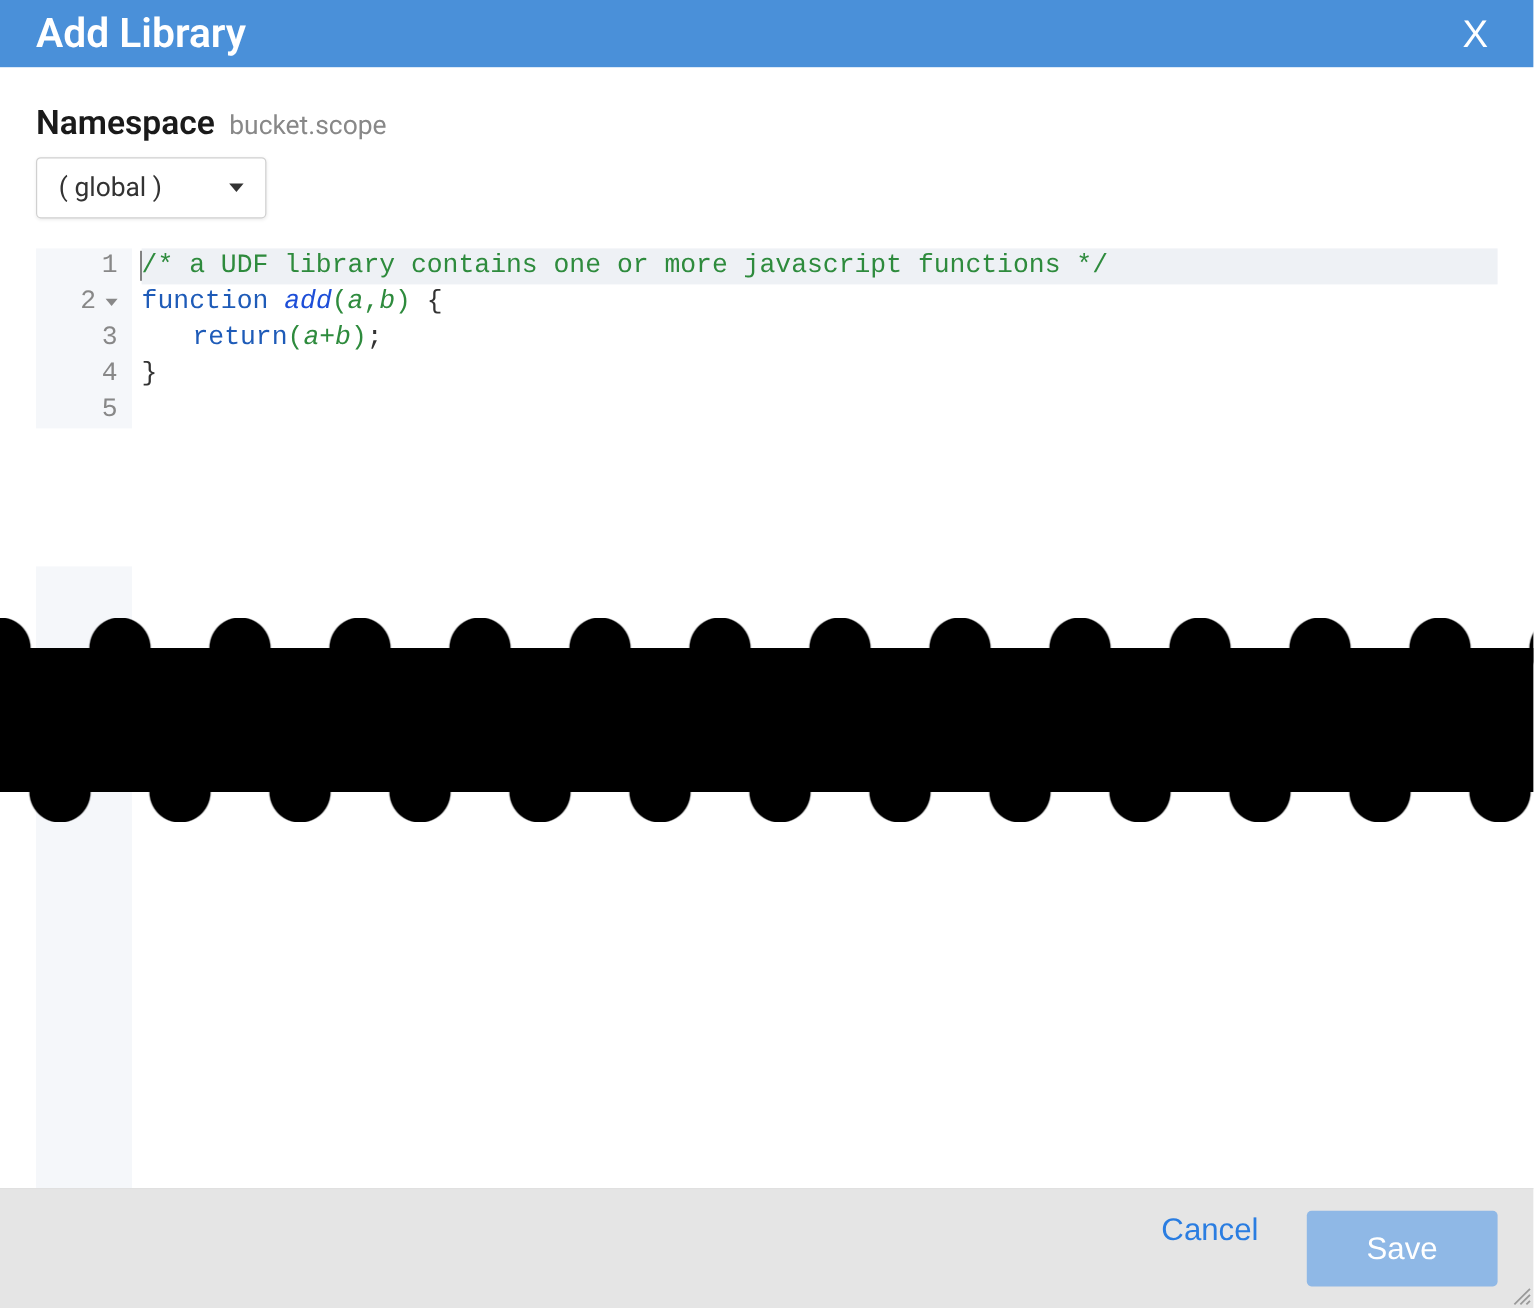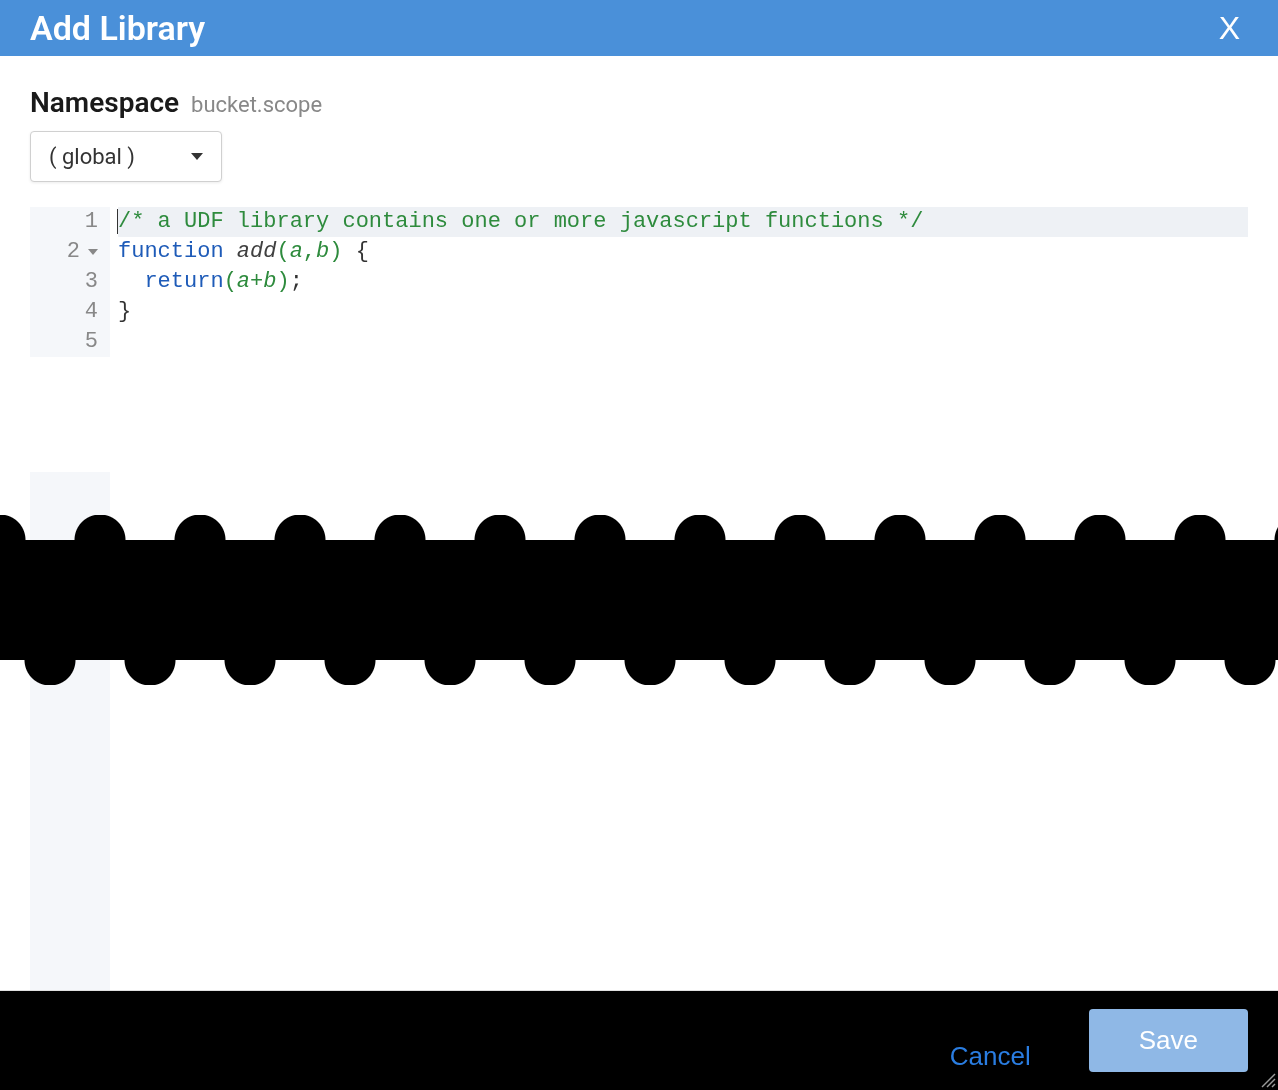--- a/index.html
+++ b/index.html
@@ -164,26 +164,26 @@
       height: 30px;
       white-space: pre;
     }
     
     .code-line.active {
       background: #eef1f5;
     }
     
     .tok-comment { color: #2e8b3d; }
     .tok-keyword { color: #1e5bb8; }
-    .tok-funcname { color: #404040; font-style: italic; }
+    .tok-funcname { color: #1d4ed8; font-style: italic; }
     .tok-param { color: #2e8b3d; font-style: italic; }
     .tok-punct { color: #2e8b3d; }
     .tok-op { color: #2e8b3d; }
     .tok-text { color: #333333; }
-    .tok-return { color: #1e5bb8; }
+    .tok-return { color: #1e5bb8; margin-left: 16px; }
     
     .cursor-mark {
       border-left: 1px solid #333;
       margin-left: -1px;
     }
     
     .gutter-extension {
       position: absolute;
       left: 30px;
       top: 472px;
@@ -229,23 +229,23 @@
     
     .dialog-footer {
       position: absolute;
       bottom: 0;
       left: 0;
       right: 0;
       border-top: 1px solid #e0e0e0;
       padding: 18px 30px;
       display: flex;
       justify-content: flex-end;
-      align-items: flex-end;
-      gap: 58px;
-      background: #000000;
+      align-items: flex-start;
+      gap: 40px;
+      background: #e5e5e5;
       z-index: 10;
     }
     
     .cancel-link {
       color: #2a7de1;
       font-size: 26px;
       cursor: pointer;
       background: none;
       border: none;
     }

